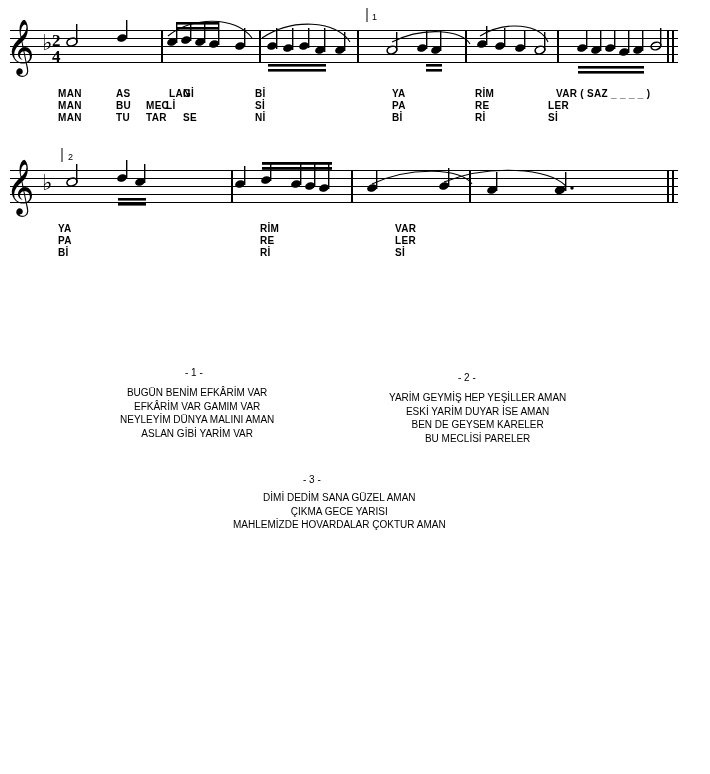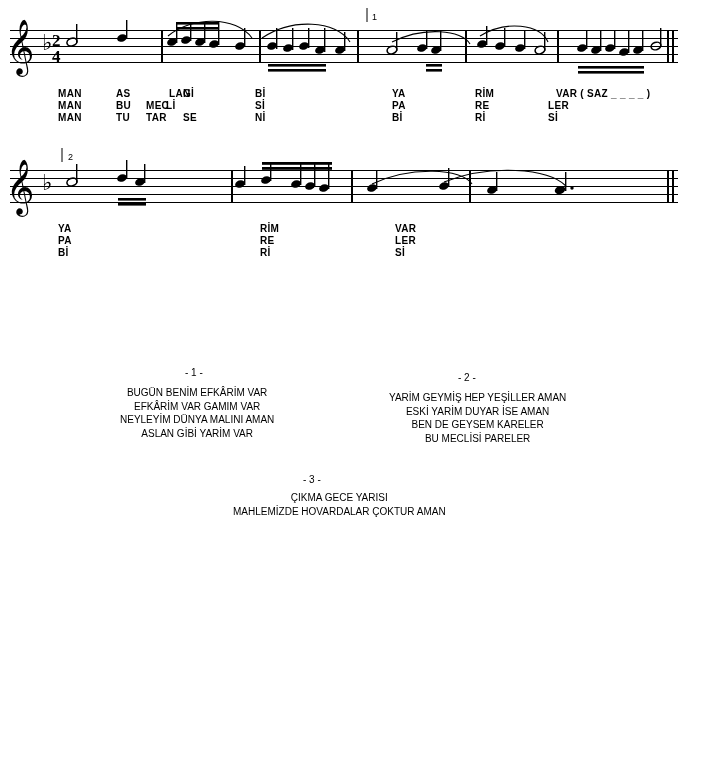--- a/index.html
+++ b/index.html
@@ -305,17 +305,18 @@
   <div class="verse-num" style="left:458px; top:372px;">- 2 -</div>
   <div class="verse" style="left:389px; top:391px;">
     <span class="verse-line">YARİM GEYMİŞ HEP YEŞİLLER AMAN</span>
     <span class="verse-line">ESKİ YARİM DUYAR İSE AMAN</span>
     <span class="verse-line">BEN DE GEYSEM KARELER</span>
     <span class="verse-line">BU MECLİSİ PARELER</span>
   </div>
 
   <div class="verse-num" style="left:303px; top:474px;">- 3 -</div>
   <div class="verse" style="left:233px; top:491px;">
+    <span class="verse-line">DİMİ DEDİM SANA GÜZEL AMAN</span>
     <span class="verse-line">ÇIKMA GECE YARISI</span>
     <span class="verse-line">MAHLEMİZDE HOVARDALAR ÇOKTUR AMAN</span>
   </div>
 
 </div>
 
 </body></html>

